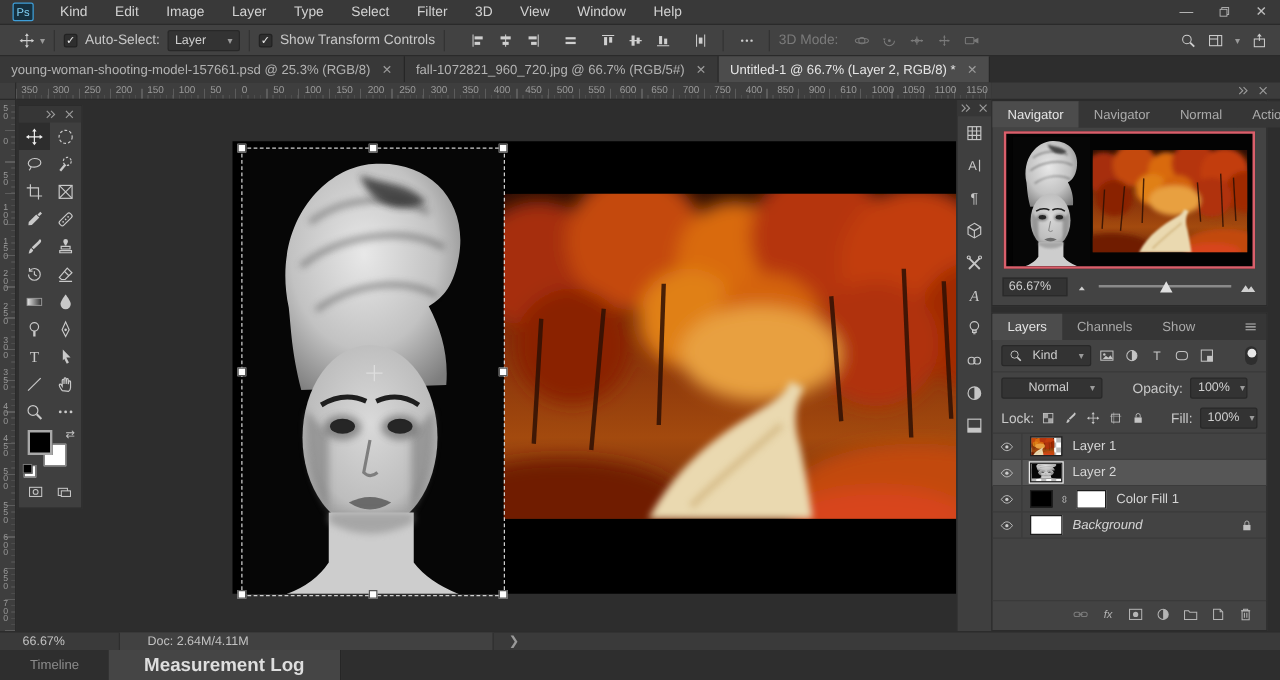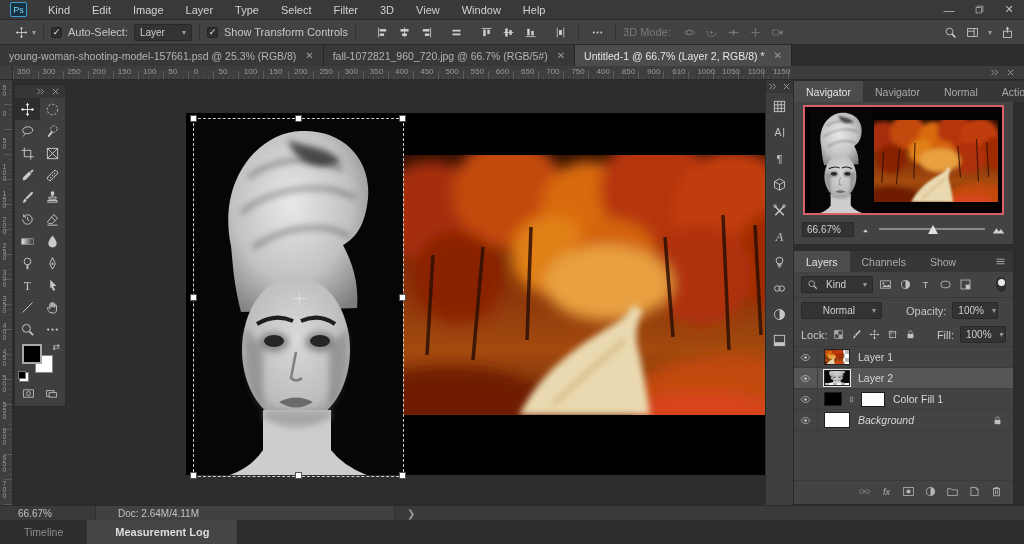--- a/index.html
+++ b/index.html
@@ -152,21 +152,21 @@
   
   #statusbar { left:0; top:505px; width:1024px; height:15px; background:#3a3a3a;
     border-top:1px solid #2a2a2a; display:flex; align-items:center; font-size:10px; color:#c2c2c2; }
   #status-zoom { width:95px; padding-left:18px; }
   #status-doc { width:300px; padding-left:22px; background:#414141; align-self:stretch; display:flex; align-items:center;
     border-left:1px solid #2e2e2e; border-right:1px solid #2e2e2e;}
   #status-chev { padding-left:12px; color:#9a9a9a; }
   #bottombar { left:0; top:520px; width:1024px; height:24px; background:#2e2e2e; display:flex; align-items:stretch; }
   #tab-timeline { display:flex; align-items:center; padding:0 24px; color:#8c8c8c; font-size:10.5px; }
   #tab-measurement { display:flex; align-items:center; padding:0 28px; background:#454545; color:#dedede;
-    font-size:11px; font-weight:bold; border-right:1px solid #262626;}
+    font-size:15px; font-weight:bold; border-right:1px solid #262626;}
 </style>
 </head>
 <body>
 
 <svg width="0" height="0" style="position:absolute">
   <defs>
     <radialGradient id="gFace" cx="50%" cy="42%" r="65%">
       <stop offset="0" stop-color="#d9d9d9"></stop>
         <stop offset="70%" stop-color="#bdbdbd"></stop>
         <stop offset="100%" stop-color="#8f8f8f"></stop>

